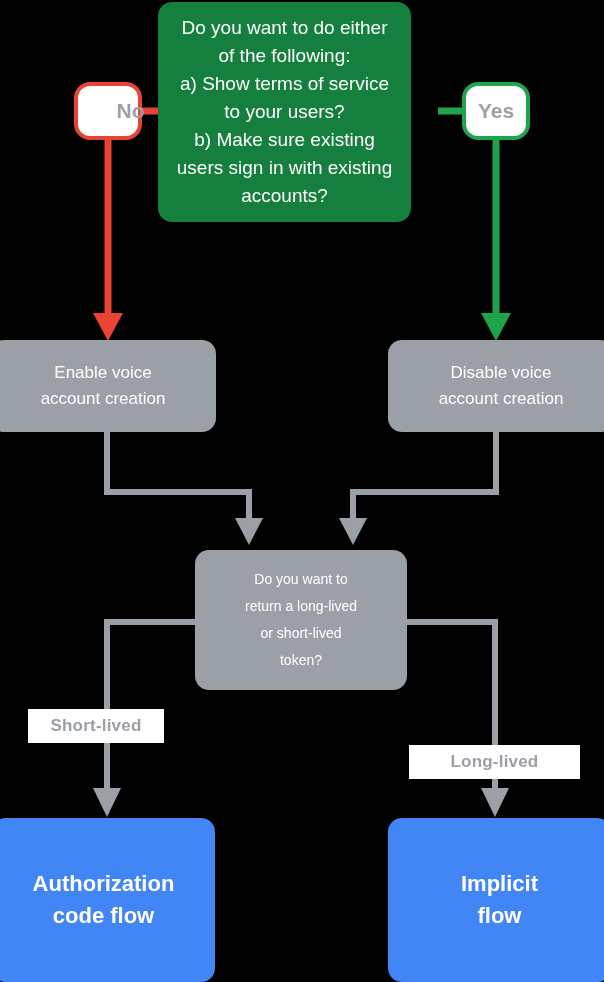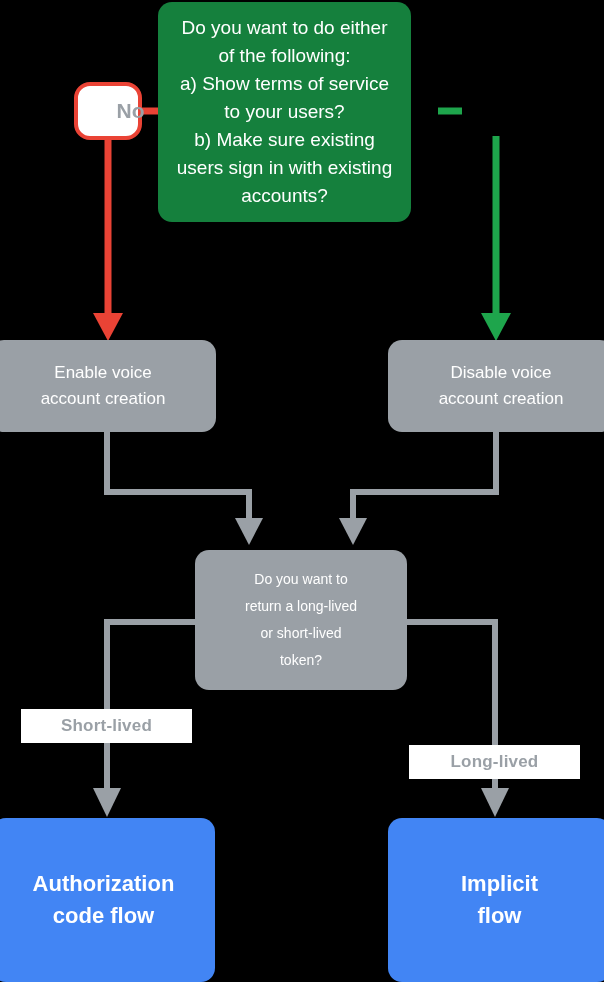--- a/index.html
+++ b/index.html
@@ -104,21 +104,21 @@
     height: 34px;
     background: #ffffff;
     color: #9aa0a6;
     display: flex;
     align-items: center;
     justify-content: center;
     font-size: 17px;
     font-weight: bold;
     letter-spacing: .2px;
   }
-  #label-short { left: 21px;  top: 709px; width: 171px; }
+  #label-short { left: 28px;  top: 709px; width: 136px; }
   #label-long  { left: 409px; top: 709px; width: 171px; margin-top: 36px; }
   
   .terminal {
     position: absolute;
     box-sizing: border-box;
     background: #4285f4;
     border-radius: 14px;
     display: flex;
     align-items: center;
     justify-content: center;
@@ -181,20 +181,23 @@
   </svg>
 
   <div class="node" id="q1">
     <span>Do you want to do either<br>of the following:<br>a) Show terms of service<br>to your users?<br>b) Make sure existing<br>users sign in with existing<br>accounts?</span>
   </div>
 
   <div class="pill" id="pill-no">
     <span>No</span>
   </div>
 
+  <div class="pill" id="pill-yes">
+    <span>Yes</span>
+  </div>
 
   <div class="node" id="enable-box">
     <span>Enable voice<br>account creation</span>
   </div>
 
   <div class="node" id="disable-box">
     <span>Disable voice<br>account creation</span>
   </div>
 
   <div class="node" id="q2">

